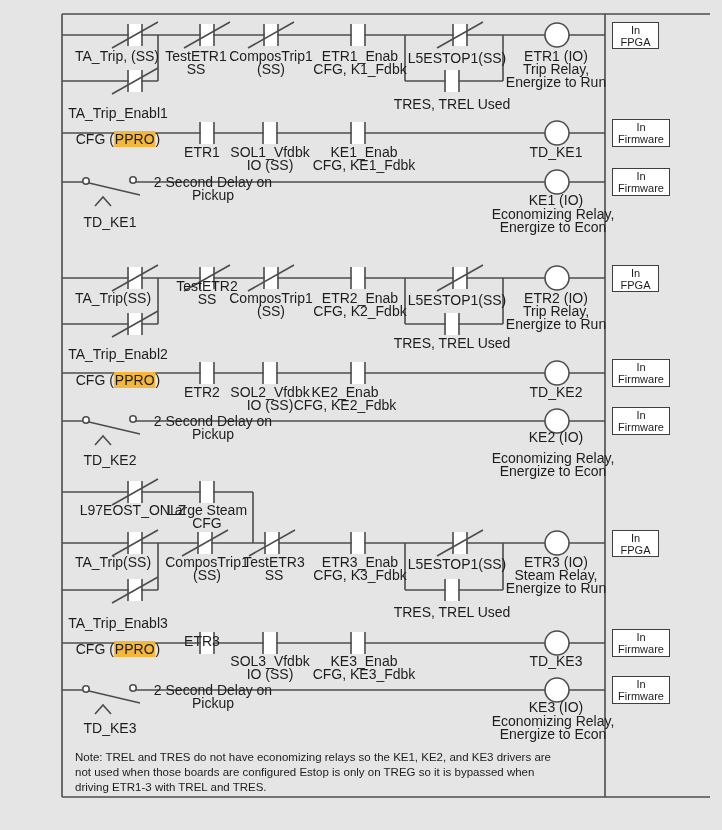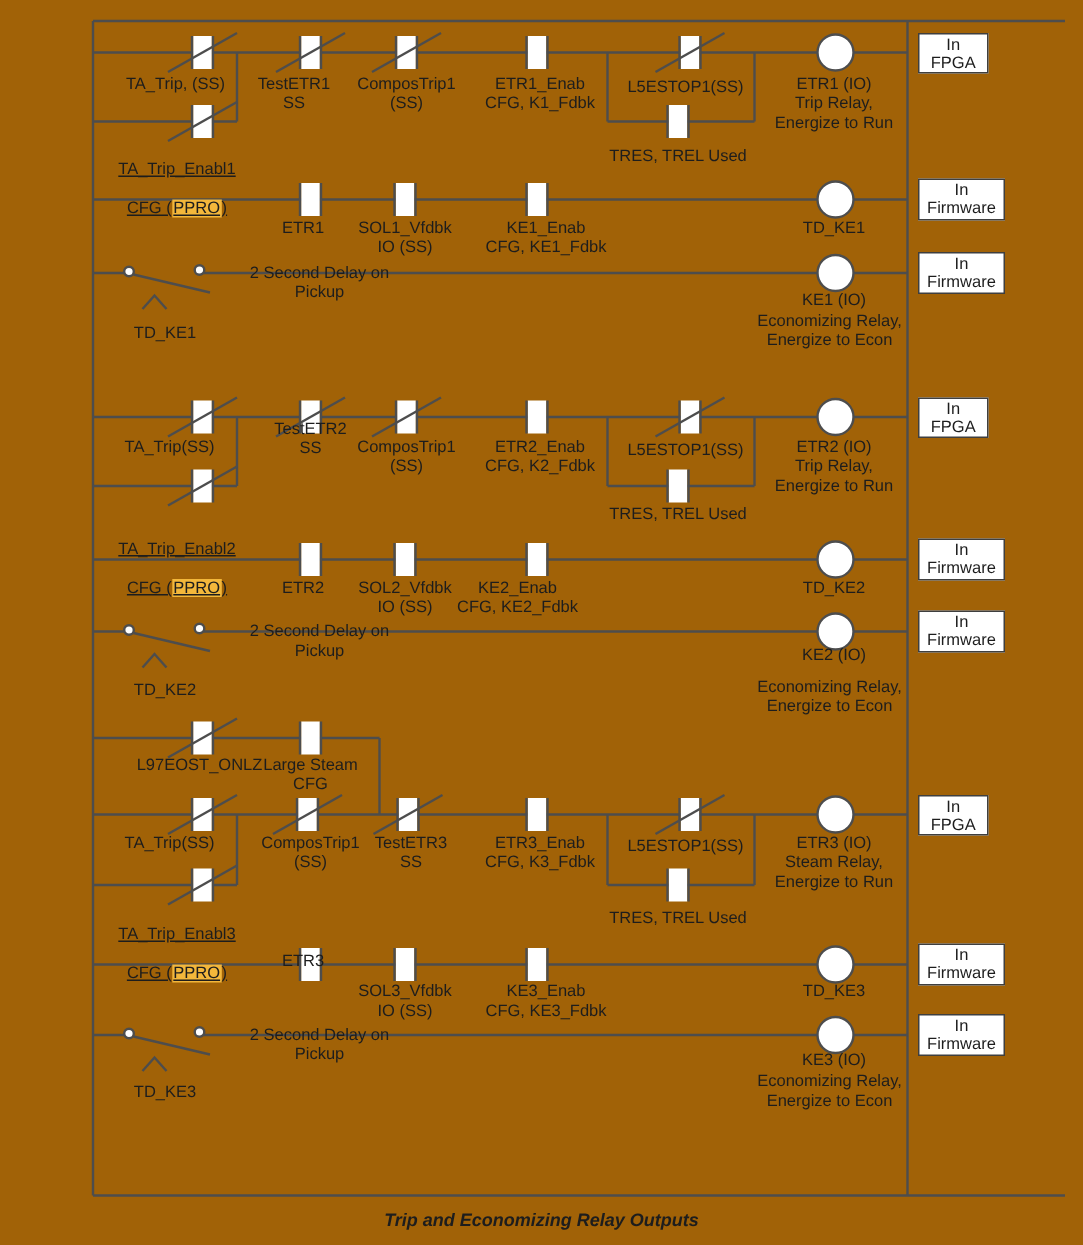--- a/index.html
+++ b/index.html
@@ -1,21 +1,21 @@
 <!DOCTYPE html>
 <html><head>
 <meta charset="utf-8">
 <style>
   html,body{margin:0;padding:0;background:#fff;}
-  #page{position:relative;width:722px;height:830px;background:#a16207;overflow:hidden;
+  #page{position:relative;width:722px;height:830px;background:#e5e5e5;overflow:hidden;
         font-family:"Liberation Sans",sans-serif;color:#1d1d1d;}
   #ladder{position:absolute;left:0;top:0;}
   .lbl{position:absolute;transform:translateX(-50%);text-align:center;
-       font-size:11px;line-height:13px;white-space:pre-line;color:#1d1d1d;}
-  .lbl .ln{line-height:13px;text-decoration:underline;}
+       font-size:14px;line-height:13px;white-space:pre-line;color:#1d1d1d;}
+  .lbl .ln{line-height:13px;}
   .hl{padding:0 1px;text-align:right;}
   .tagbox{position:absolute;border:1.5px solid #3f3f3f;display:flex;align-items:center;
           justify-content:center;text-align:center;font-size:11px;line-height:12px;
           white-space:pre-line;background:#fff;box-sizing:border-box;}
   .fpga{width:47px;height:27px;}
   .fw{width:58px;height:28px;}
   #note{position:absolute;left:75px;top:750px;width:530px;font-size:11.5px;
         line-height:15px;text-align:left;white-space:pre-line;}
   #caption{position:absolute;left:361px;top:806px;transform:translateX(-50%);
            font-size:12px;font-weight:bold;font-style:italic;white-space:nowrap;}
@@ -143,21 +143,21 @@
 CFG, KE1_Fdbk</div>
   <div class="lbl" style="left:556px;top:146px">TD_KE1</div>
   <div class="lbl" style="left:213px;top:176px">2 Second Delay on
 Pickup</div>
   <div class="lbl" style="left:110px;top:216px">TD_KE1</div>
   <div class="lbl" style="left:556px;top:194px">KE1 (IO)</div>
   <div class="lbl" style="left:553px;top:208px">Economizing Relay,
 Energize to Econ</div>
 
   <div class="lbl" style="left:113px;top:292px">TA_Trip(SS)</div>
-  <div class="lbl" style="left:118px;top:347px">
+  <div class="lbl" style="left:118px;top:335px">
     <div class="ln">TA_Trip_Enabl2</div>
     <div class="ln"><span>CFG (</span><span class="hl" style="background: rgb(243, 183, 59);">PPRO</span><span>)</span></div>
   </div>
   <div class="lbl" style="left:207px;top:280px">TestETR2
 SS</div>
   <div class="lbl" style="left:271px;top:292px">ComposTrip1
 (SS)</div>
   <div class="lbl" style="left:360px;top:292px">ETR2_Enab
 CFG, K2_Fdbk</div>
   <div class="lbl" style="left:457px;top:294px">L5ESTOP1(SS)</div>
@@ -203,14 +203,16 @@
   <div class="lbl" style="left:364px;top:655px">KE3_Enab
 CFG, KE3_Fdbk</div>
   <div class="lbl" style="left:556px;top:655px">TD_KE3</div>
   <div class="lbl" style="left:213px;top:684px">2 Second Delay on
 Pickup</div>
   <div class="lbl" style="left:110px;top:722px">TD_KE3</div>
   <div class="lbl" style="left:556px;top:701px">KE3 (IO)</div>
   <div class="lbl" style="left:553px;top:715px">Economizing Relay,
 Energize to Econ</div>
 
-  <div id="caption">Trip and Economizing Relay Outputs</div>
+  <div id="note">Note: TREL and TRES do not have economizing relays so the KE1, KE2, and KE3 drivers are
+not used when those boards are configured Estop is only on TREG so it is bypassed when
+driving ETR1-3 with TREL and TRES.</div>
 </div>
 
 </body></html>

